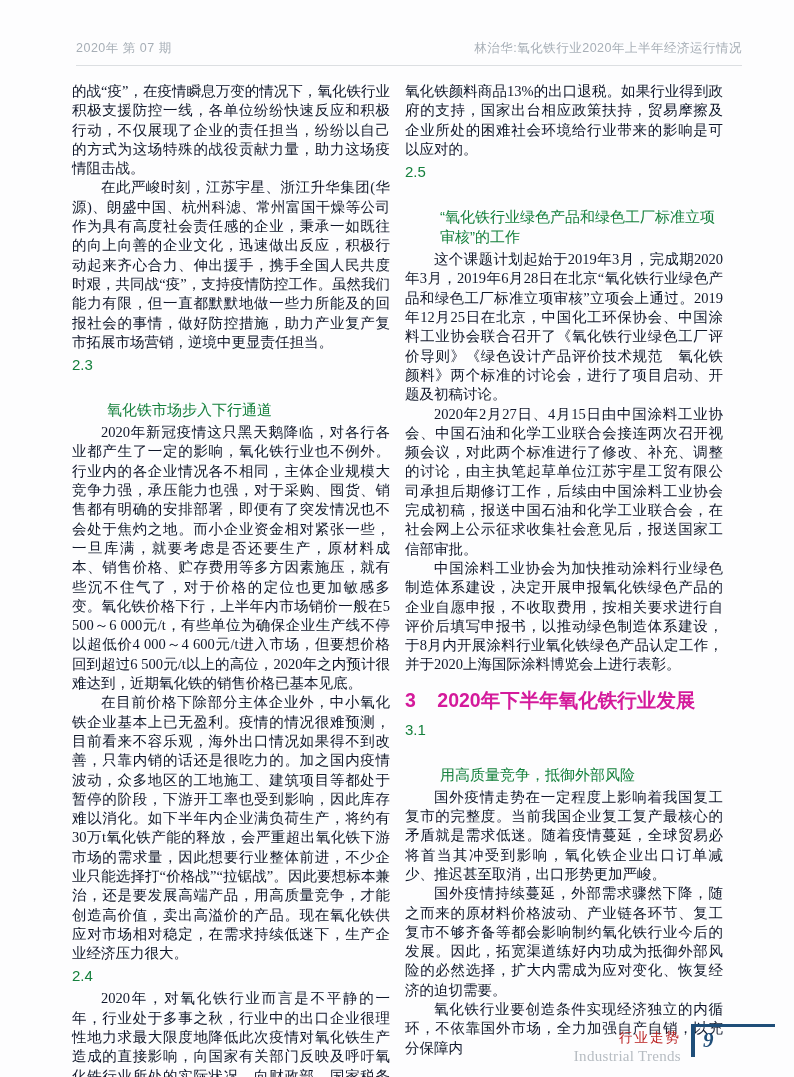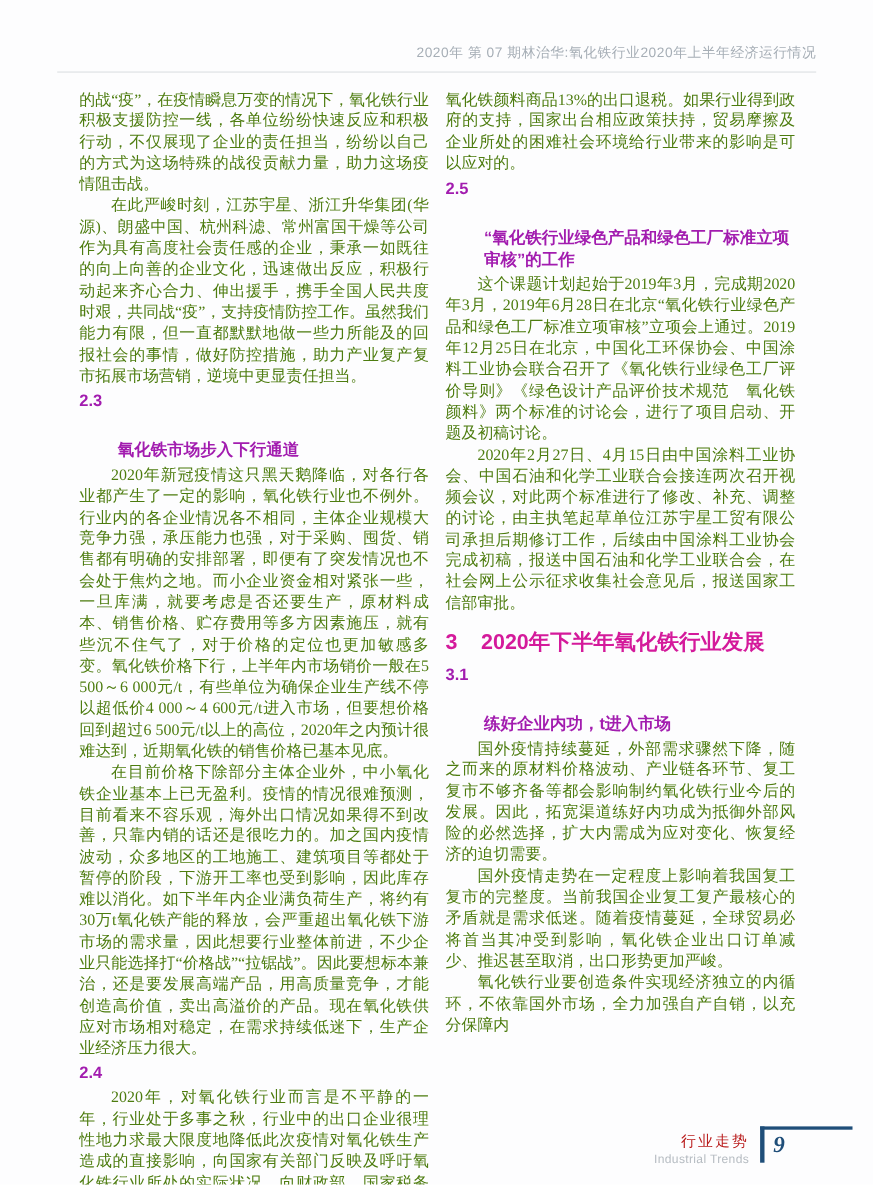--- a/index.html
+++ b/index.html
@@ -5,43 +5,43 @@
   html,body { margin:0; padding:0; background:#ffffff; }
   .page {
     position:relative;
     width:794px; height:1077px;
     background:#fdfdfe;
     overflow:hidden;
     font-family:"Liberation Serif","DejaVu Serif",serif;
   }
   
   .header {
-    display:flex; justify-content:flex-end; align-items:flex-end;
-    margin:0 52px 0 52px;
+    display:flex; justify-content:space-between; align-items:flex-end;
+    margin:0 52px 0 76px;
     padding:40px 0 8px 0;
     border-bottom:1px solid #dcdfe2;
     font-family:"Liberation Sans","DejaVu Sans",sans-serif;
     font-size:12.5px; color:#a6aeb6; letter-spacing:0.5px;
   }
   
   .content { display:flex; gap:15px; margin:16px 71px 0 72px; }
   .col { width:318px; }
   .body-p {
     margin:0;
     font-size:14.5px; line-height:19.3px;
     text-align:justify;
-    color:#4d7c0f;
+    color:#0f172a;
     text-indent:2em;
   }
   .body-p.cont { text-indent:0; }
   .h-sub {
     display:flex; margin:3px 0 3px 0;
     font-family:"Liberation Sans","DejaVu Sans",sans-serif;
-    font-weight:bold; font-size:15px; line-height:20px;
-    color:#a21caf;
+    font-weight:normal; font-size:15px; line-height:20px;
+    color:#15803d;
   }
   .h-sub .h-num { flex:0 0 auto; margin-right:0.95em; }
   .h-sub .h-title { flex:1 1 auto;margin-top:45px; }
   .h-main {
     display:flex; margin:13px 0 7px 0;
     font-family:"Liberation Sans","DejaVu Sans",sans-serif;
     font-weight:bold; font-size:19.5px; line-height:25px;
     color:#d41a9b;
   }
   .h-main .h-num { flex:0 0 auto; margin-right:1.1em; }
@@ -49,22 +49,22 @@
   .footer {
     position:absolute; top:1024px; right:19px;
     display:flex; align-items:flex-start;
   }
   .footer-labels { text-align:right; margin-right:10px; padding-top:5px; }
   .f-cn {
     font-family:"Liberation Sans","DejaVu Sans",sans-serif;
     font-size:13.5px; color:#b91c1c; letter-spacing:2px;
   }
   .f-en {
-    font-family:Liberation Sans, sans-serif;
-    font-size:11px; color:#b6bcc2; margin-top:1px; letter-spacing:0.3px;
+    font-family:Liberation Serif, serif;
+    font-size:15px; color:#b6bcc2; margin-top:1px; letter-spacing:0.3px;
   }
   .pnum-box {
     width:72px; height:30px;
     border-top:3px solid #1f4e79;
     border-left:4px solid #1f4e79;
     padding-left:8px;
   }
   .pnum {
     font-family:"Liberation Serif","DejaVu Serif",serif;
     font-style:italic; font-weight:bold;
@@ -99,30 +99,31 @@
     </div>
 
     <div class="col">
       <p class="body-p cont">氧化铁颜料商品13%的出口退税。如果行业得到政府的支持，国家出台相应政策扶持，贸易摩擦及企业所处的困难社会环境给行业带来的影响是可以应对的。</p>
       <div class="h-sub">
         <span class="h-num">2.5</span>
         <span class="h-title">“氧化铁行业绿色产品和绿色工厂标准立项审核”的工作</span>
       </div>
       <p class="body-p">这个课题计划起始于2019年3月，完成期2020年3月，2019年6月28日在北京“氧化铁行业绿色产品和绿色工厂标准立项审核”立项会上通过。2019年12月25日在北京，中国化工环保协会、中国涂料工业协会联合召开了《氧化铁行业绿色工厂评价导则》《绿色设计产品评价技术规范　氧化铁颜料》两个标准的讨论会，进行了项目启动、开题及初稿讨论。</p>
       <p class="body-p">2020年2月27日、4月15日由中国涂料工业协会、中国石油和化学工业联合会接连两次召开视频会议，对此两个标准进行了修改、补充、调整的讨论，由主执笔起草单位江苏宇星工贸有限公司承担后期修订工作，后续由中国涂料工业协会完成初稿，报送中国石油和化学工业联合会，在社会网上公示征求收集社会意见后，报送国家工信部审批。</p>
+      <p class="body-p">中国涂料工业协会为加快推动涂料行业绿色制造体系建设，决定开展申报氧化铁绿色产品的企业自愿申报，不收取费用，按相关要求进行自评价后填写申报书，以推动绿色制造体系建设，于8月内开展涂料行业氧化铁绿色产品认定工作，并于2020上海国际涂料博览会上进行表彰。</p>
       <div class="h-main">
         <span class="h-num">3</span>
         <span class="h-title">2020年下半年氧化铁行业发展</span>
       </div>
       <div class="h-sub">
         <span class="h-num">3.1</span>
-        <span class="h-title">练好企业内功，t进入市场</span>
+        <span class="h-title">用高质量竞争，抵御外部风险</span>
       </div>
+      <p class="body-p">国外疫情走势在一定程度上影响着我国复工复市的完整度。当前我国企业复工复产最核心的矛盾就是需求低迷。随着疫情蔓延，全球贸易必将首当其冲受到影响，氧化铁企业出口订单减少、推迟甚至取消，出口形势更加严峻。</p>
       <p class="body-p">国外疫情持续蔓延，外部需求骤然下降，随之而来的原材料价格波动、产业链各环节、复工复市不够齐备等都会影响制约氧化铁行业今后的发展。因此，拓宽渠道练好内功成为抵御外部风险的必然选择，扩大内需成为应对变化、恢复经济的迫切需要。</p>
-      <p class="body-p">国外疫情走势在一定程度上影响着我国复工复市的完整度。当前我国企业复工复产最核心的矛盾就是需求低迷。随着疫情蔓延，全球贸易必将首当其冲受到影响，氧化铁企业出口订单减少、推迟甚至取消，出口形势更加严峻。</p>
       <p class="body-p">氧化铁行业要创造条件实现经济独立的内循环，不依靠国外市场，全力加强自产自销，以充分保障内</p>
     </div>
 
   </div>
 
   <div class="footer">
     <div class="footer-labels">
       <div class="f-cn">行业走势</div>
       <div class="f-en">Industrial Trends</div>
     </div>

